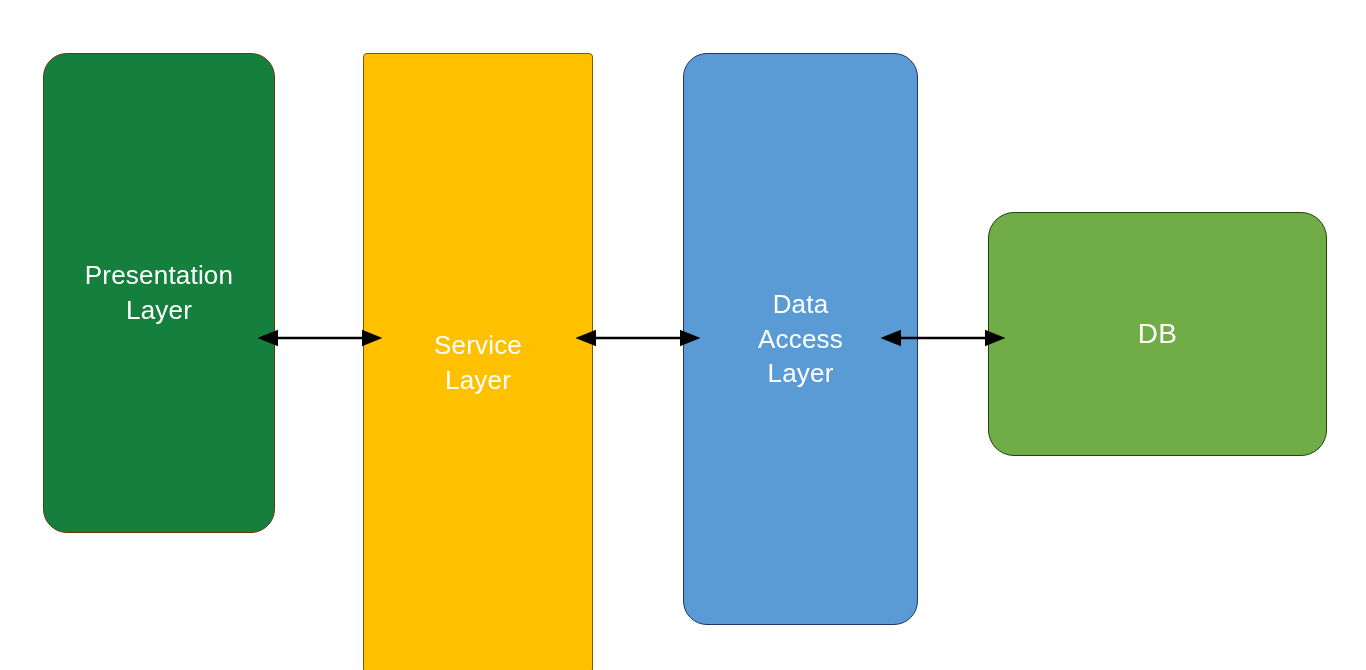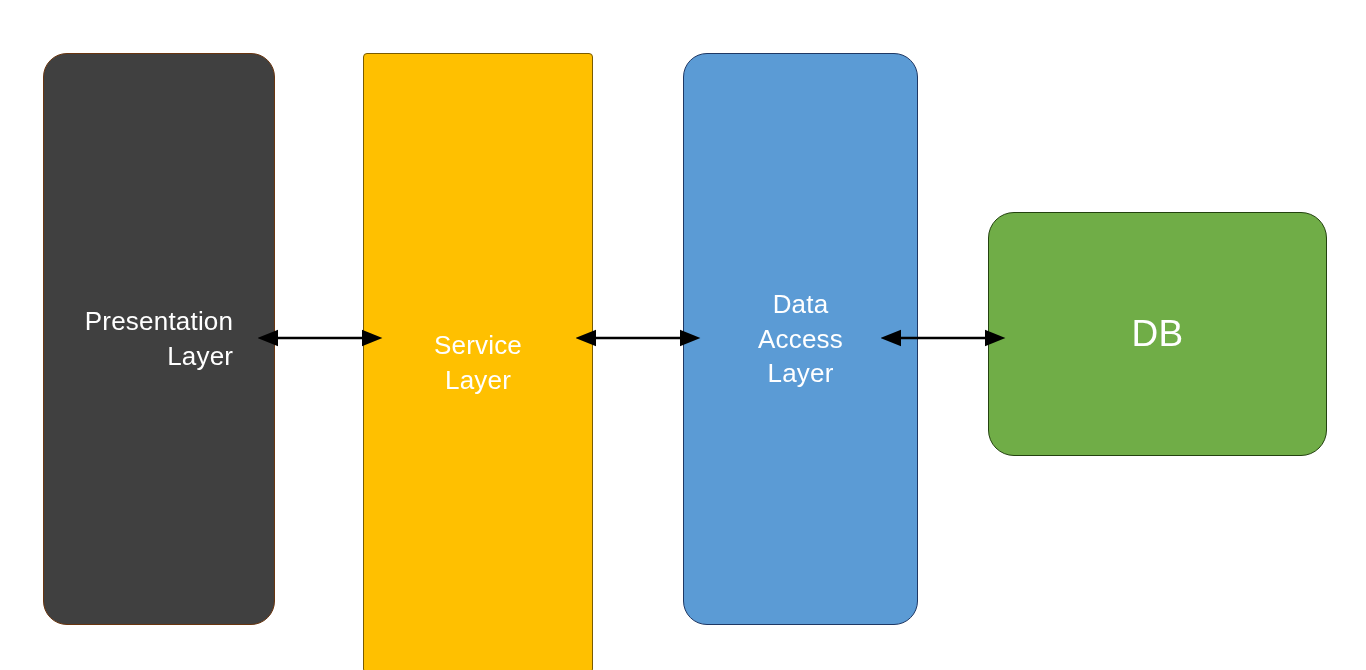--- a/index.html
+++ b/index.html
@@ -36,25 +36,24 @@
     font-weight: 400;
     letter-spacing: 0.2px;
     white-space: pre-line;
     user-select: none;
   }
   
   #node-presentation {
     left: 43px;
     top: 53px;
     width: 232px;
-    height: 572px;
-    background: #404040;
+    height: 480px;
+    background: #15803d;
     border: 1.6px solid #69350F;
     border-radius: 24px;
-    text-align: right;
   }
   
   #node-service {
     left: 363px;
     top: 53px;
     width: 230px;
     height: 620px;
     background: #FFC000;
     border: 1.6px solid #7A5B00;
     border-radius: 4px;
@@ -73,21 +72,21 @@
   #node-db {
     left: 988px;
     top: 212px;
     width: 339px;
     height: 244px;
     background: #70AD47;
     border: 1.6px solid #23420F;
     border-radius: 26px;
   }
   #node-db .node-label {
-    font-size: 37px;
+    font-size: 28px;
   }
   .connector {
     position: absolute;
     overflow: visible;
   }
   #connector-presentation-service {
     left: 270px;
     top: 320px;
     width: 100px;
     height: 36px;

